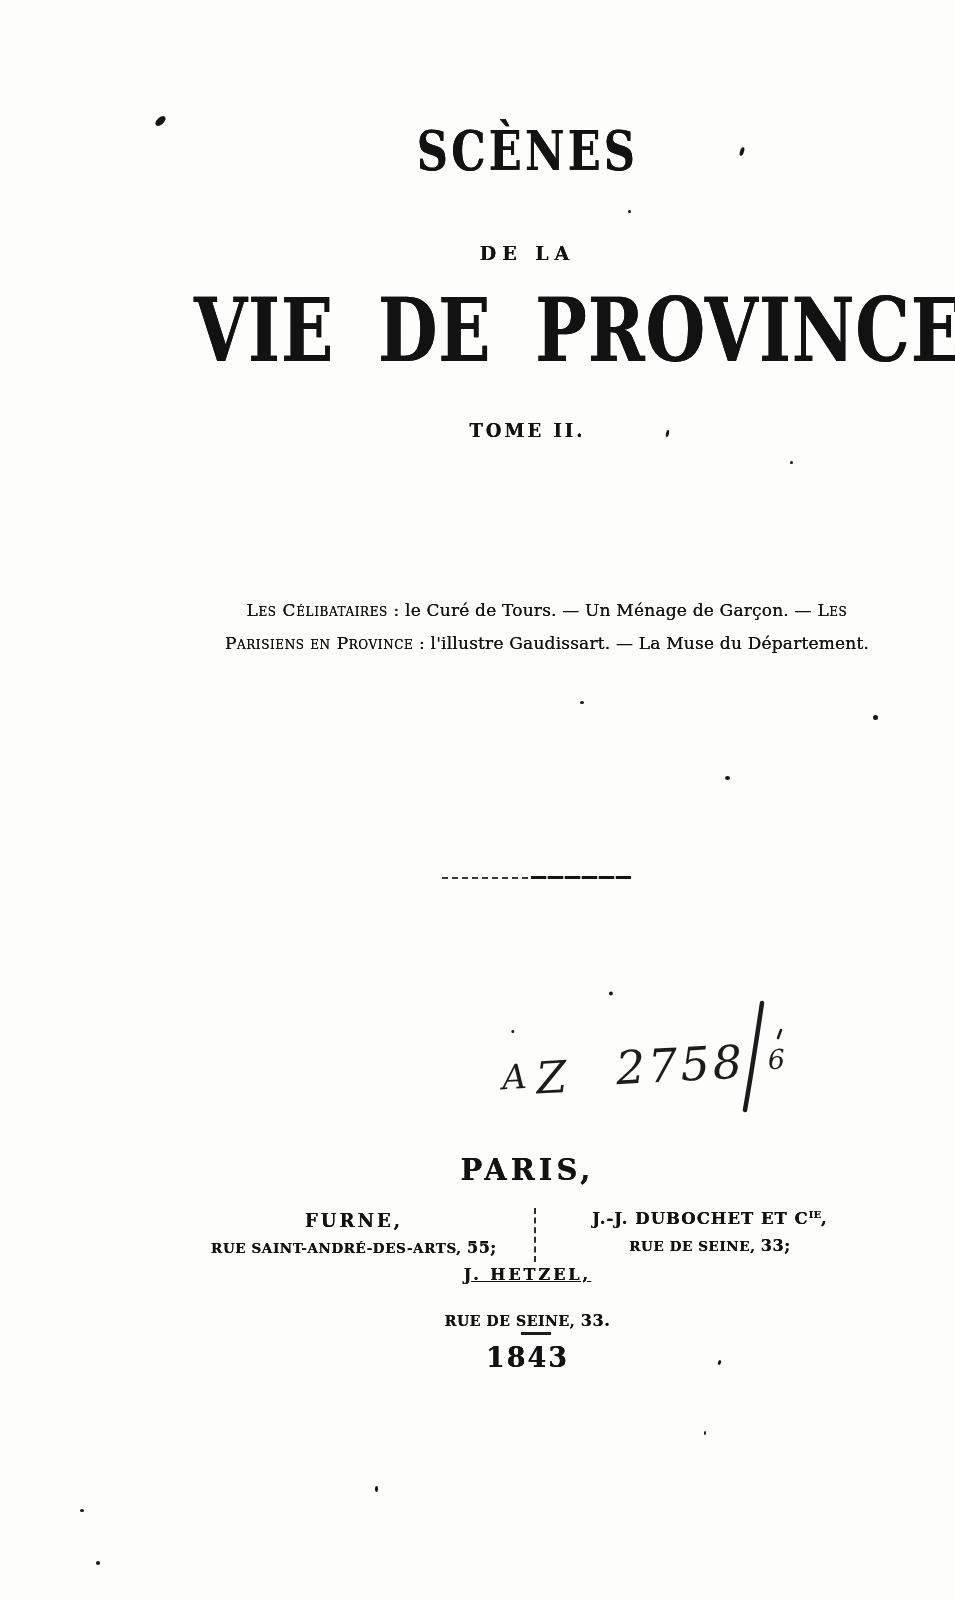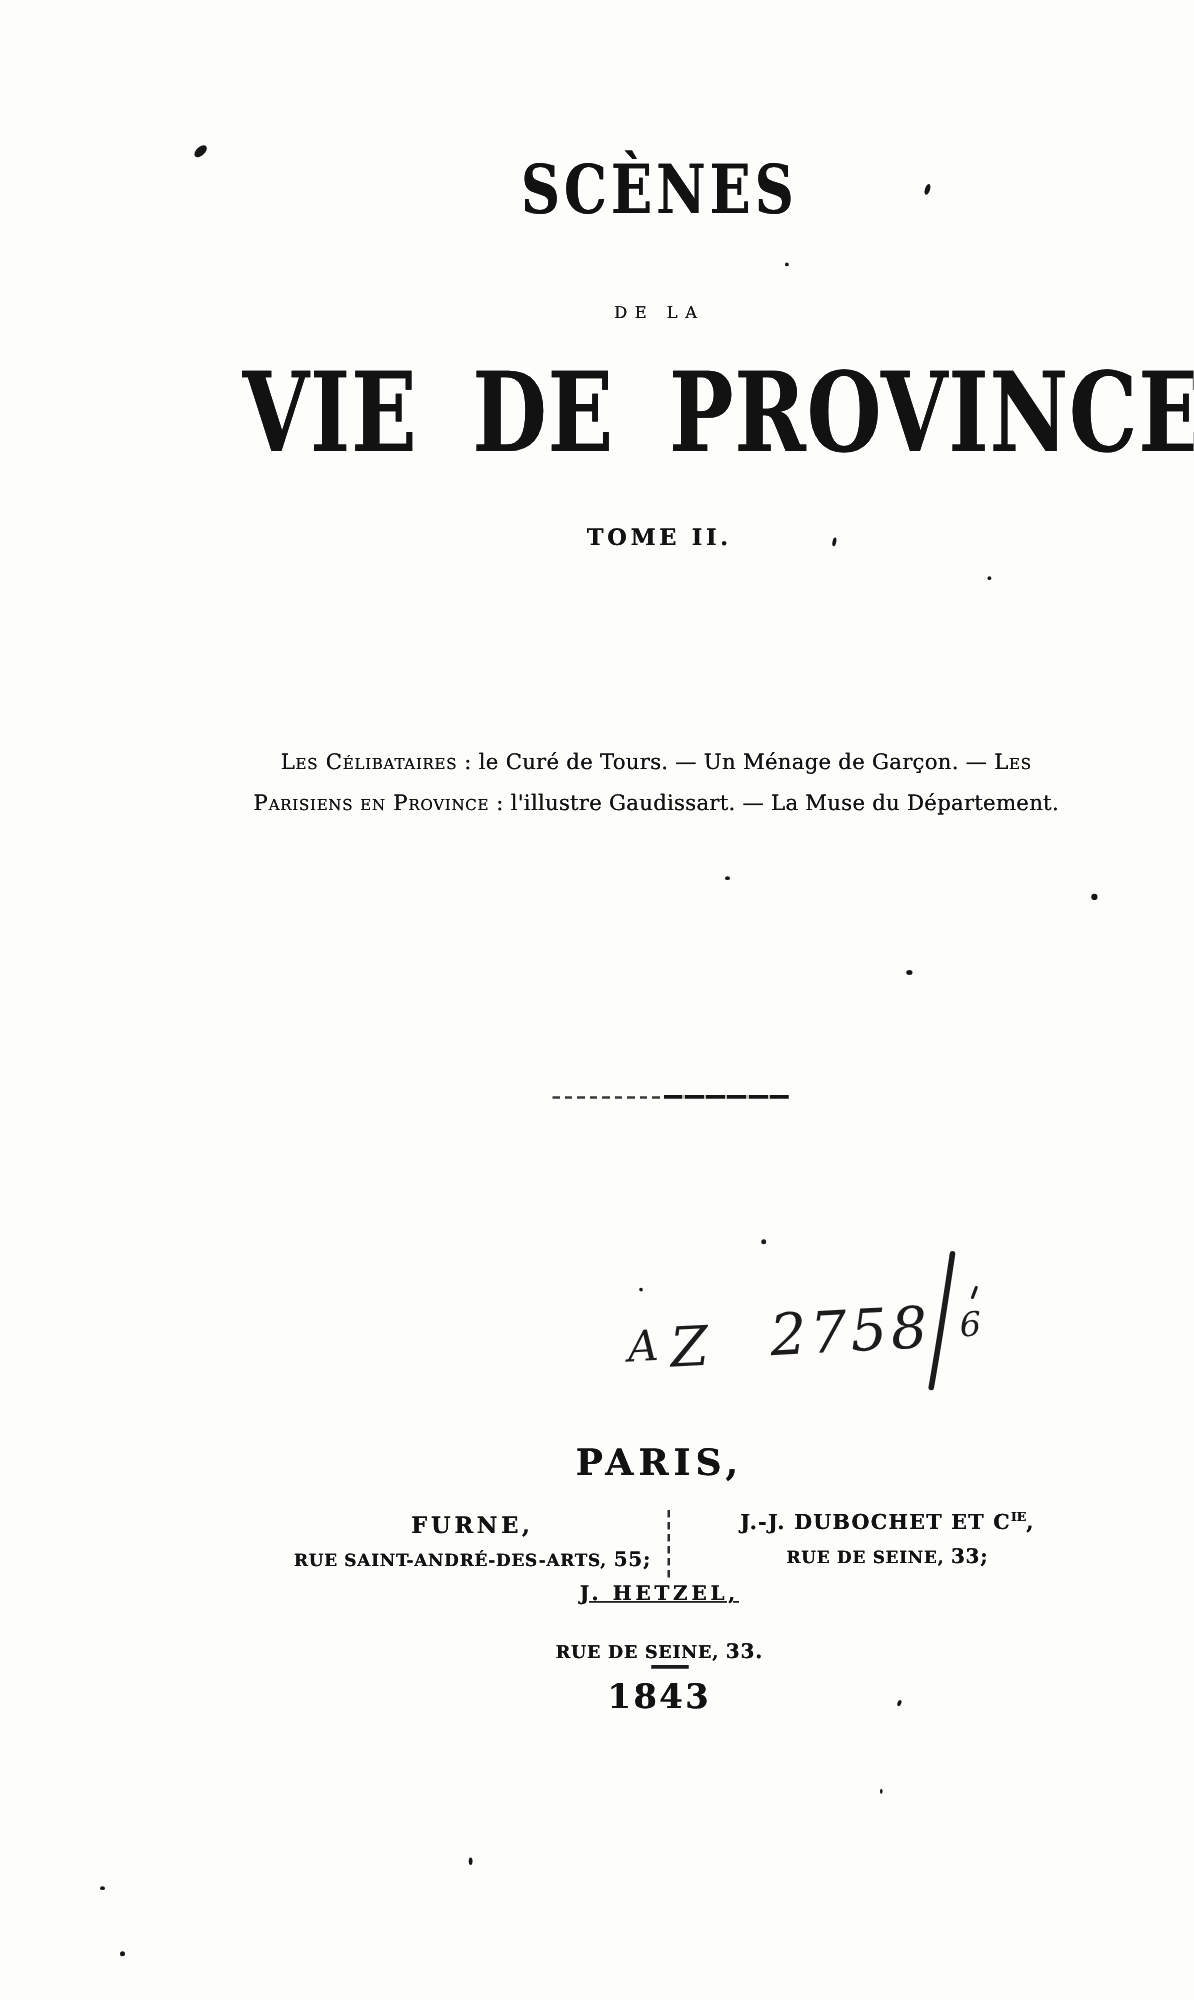--- a/index.html
+++ b/index.html
@@ -6,40 +6,40 @@
   .page{
     position:relative;width:955px;height:1600px;background:#fdfdfc;overflow:hidden;
     font-family:"DejaVu Serif","Liberation Serif",serif;color:#121212;
   }
   .col{position:absolute;left:100px;top:0;width:855px;height:1600px;}
   .blk{position:absolute;left:0;width:100%;text-align:center;white-space:nowrap;}
   .ink{text-shadow:0 0 .5px currentColor;}
 
   .series-title{top:124px;font-size:54px;font-weight:bold;letter-spacing:4px;
     transform:scaleX(.8);transform-origin:center;line-height:1;}
-  .series-subtitle{top:244px;font-size:13px;font-weight:normal;letter-spacing:6px;line-height:1;}
+  .series-subtitle{top:244px;font-size:19px;font-weight:bold;letter-spacing:6px;line-height:1;}
   .main-title{top:286px;font-size:88px;font-weight:bold;letter-spacing:1px;word-spacing:.28em;
     transform:scaleX(.78);transform-origin:center;line-height:1;}
   .volume{top:422px;font-size:18px;font-weight:bold;letter-spacing:3px;line-height:1;}
 
-  .contents{top:594px;left:100px;width:650px;font-size:17px;line-height:33px;
+  .contents{top:594px;left:122px;width:650px;font-size:17px;line-height:33px;
     text-align:center;white-space:normal;letter-spacing:.2px;}
   .sc{font-variant:small-caps;letter-spacing:.6px;}
 
   .rule{position:absolute;left:342px;top:875px;width:192px;height:5px;
     display:flex;align-items:center;gap:3px;}
   .rule-a{display:inline-block;width:86px;height:2px;
     background:repeating-linear-gradient(90deg,#3a3a3a 0 6px,rgba(0,0,0,0) 6px 10px);}
   .rule-b{display:inline-block;width:100px;height:3px;
     background:repeating-linear-gradient(90deg,#151515 0 15px,rgba(0,0,0,.25) 15px 17px);}
 
   .city{top:1156px;font-size:29px;font-weight:bold;letter-spacing:4px;line-height:1;}
 
   .pub{position:absolute;text-align:center;white-space:nowrap;}
-  .pub-left{left:68px;top:1212px;width:420px;}
+  .pub-left{left:44px;top:1212px;width:420px;}
   .pub-right{left:405px;top:1210px;width:410px;}
   .pub-name{font-size:18px;font-weight:bold;letter-spacing:3px;line-height:1;margin-bottom:10px;}
   .pub-name-sm{font-size:16.5px;letter-spacing:1px;text-align:center;}
   .pub-street{font-size:13.5px;font-weight:bold;letter-spacing:.6px;line-height:1;}
   .pub-num{font-size:16px;}
   sup.cie{font-size:10px;vertical-align:6px;letter-spacing:0;}
   .divider{position:absolute;left:434px;top:1208px;height:54px;width:0;
     border-left:2px dashed #2c2c2c;}
   .pub-center{top:1267px;}
   .pub-center .pub-name{font-size:16px;margin-bottom:12px;text-decoration:underline;}

